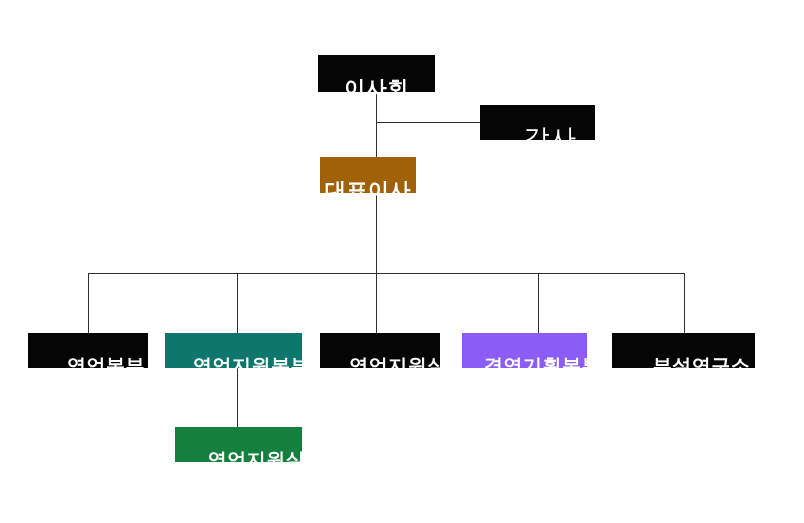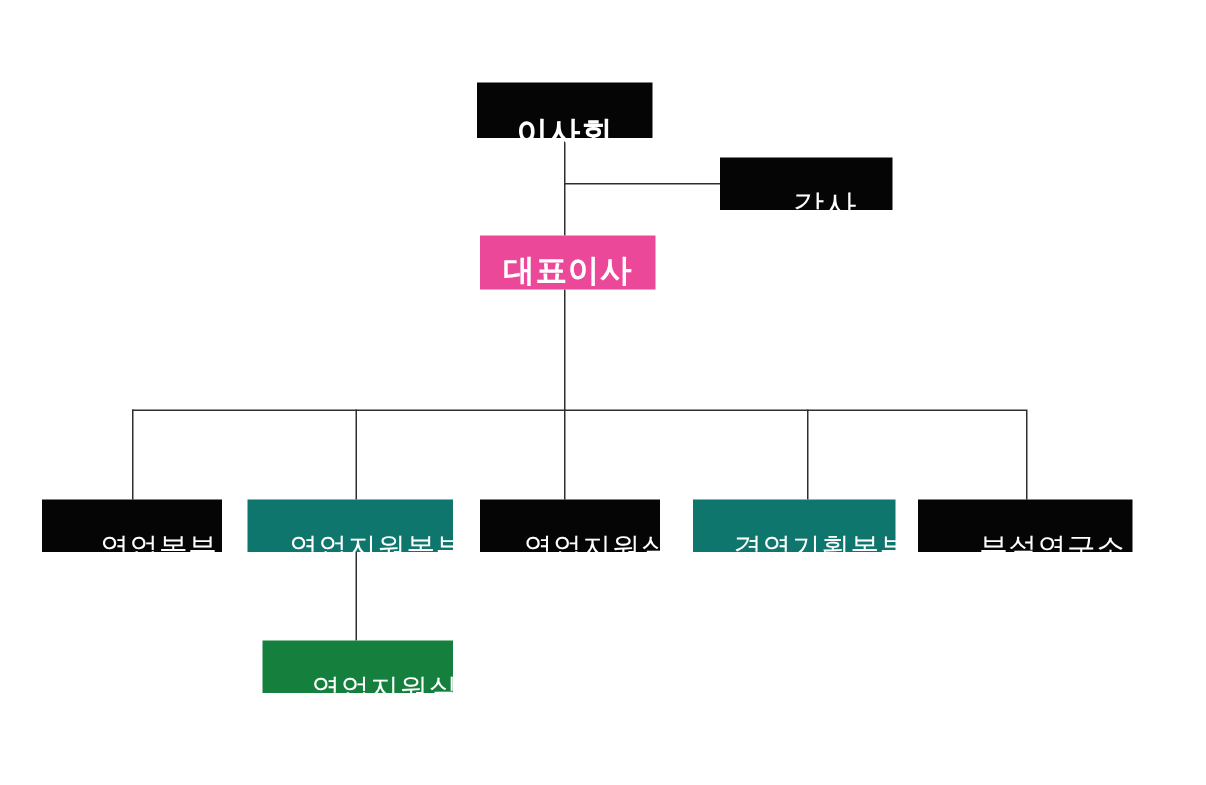--- a/index.html
+++ b/index.html
@@ -35,27 +35,27 @@
   .node-label {
     display: block;
     padding-bottom: 2px;
     margin-top: 32px;
   }
   .lvl-top {
     font-size: 21px;
     font-weight: bold;
   }
   .lvl-aux {
-    font-size: 21px;
+    font-size: 26px;
     font-weight: normal;
     padding-left: 25px;
   }
   .lvl-dept {
     font-size: 19px;
-    font-weight: normal;
+    font-weight: bold;
     padding-left: 36px;
   }
   .conn {
     position: absolute;
     background: #2e2e2e;
     z-index: 1;
   }
   .conn.v {
     width: 1px;
   }
@@ -79,33 +79,33 @@
       <div class="conn v" style="left: 684px; top: 273px; height: 60px; background: rgb(46, 46, 46);"></div>
       <div class="conn v" style="left: 237px; top: 368px; height: 59px; background: rgb(46, 46, 46);"></div>
     </div>
   <div id="node-layer">
       <div class="node lvl-top" style="left: 318px; top: 55px; width: 117px; height: 37px; background: rgb(5, 5, 5); color: rgb(255, 255, 255);">
         <span class="node-label">이사회</span>
       </div>
       <div class="node lvl-aux" style="left: 480px; top: 105px; width: 115px; height: 35px; background: rgb(5, 5, 5); color: rgb(255, 255, 255);">
         <span class="node-label">감사</span>
       </div>
-      <div class="node lvl-top" style="left: 320px; top: 157px; width: 117px; height: 36px; background: #ec4899; color: rgb(255, 255, 255); align-items: flex-end;">
+      <div class="node lvl-top" style="left: 320px; top: 157px; width: 96px; height: 36px; background: #a16207; color: rgb(255, 255, 255);">
         <span class="node-label">대표이사</span>
       </div>
       <div class="node lvl-dept" style="left: 28px; top: 333px; width: 120px; height: 35px; background: rgb(5, 5, 5); color: rgb(255, 255, 255);">
         <span class="node-label">영업본부</span>
       </div>
       <div class="node lvl-dept" style="left: 165px; top: 333px; width: 137px; height: 35px; background: #0f766e; color: rgb(255, 255, 255);">
         <span class="node-label">영업지원본부</span>
       </div>
       <div class="node lvl-dept" style="left: 320px; top: 333px; width: 120px; height: 35px; background: rgb(5, 5, 5); color: rgb(255, 255, 255);">
         <span class="node-label">영업지원실</span>
       </div>
-      <div class="node lvl-dept" style="left: 462px; top: 333px; width: 135px; height: 35px; background: #0f766e; color: rgb(255, 255, 255);">
+      <div class="node lvl-dept" style="left: 462px; top: 333px; width: 125px; height: 35px; background: #8b5cf6; color: rgb(255, 255, 255);">
         <span class="node-label">경영기획본부</span>
       </div>
       <div class="node lvl-dept" style="left: 612px; top: 333px; width: 143px; height: 35px; background: rgb(5, 5, 5); color: rgb(255, 255, 255); text-align: right;">
         <span class="node-label">부설연구소</span>
       </div>
       <div class="node lvl-dept" style="left: 175px; top: 427px; width: 127px; height: 35px; background: #15803d; color: rgb(255, 255, 255);">
         <span class="node-label">영업지원실</span>
       </div>
     </div>
 </div>

